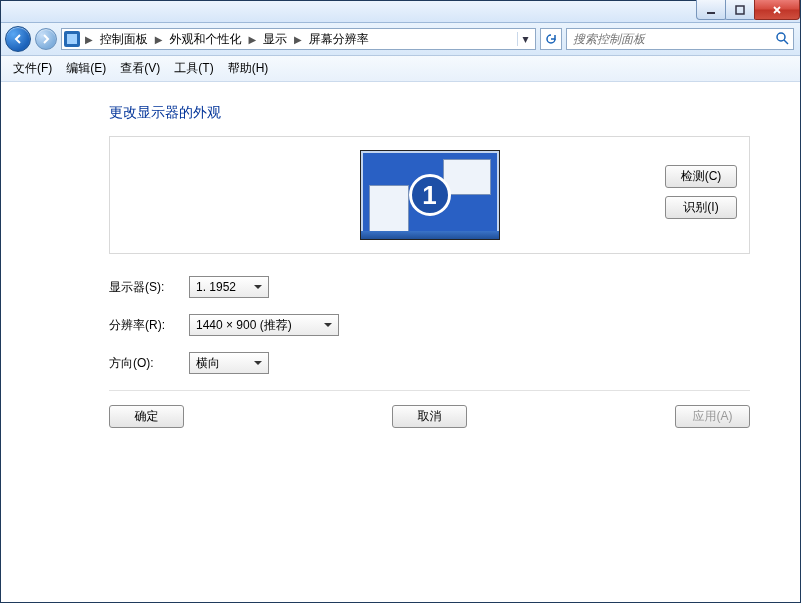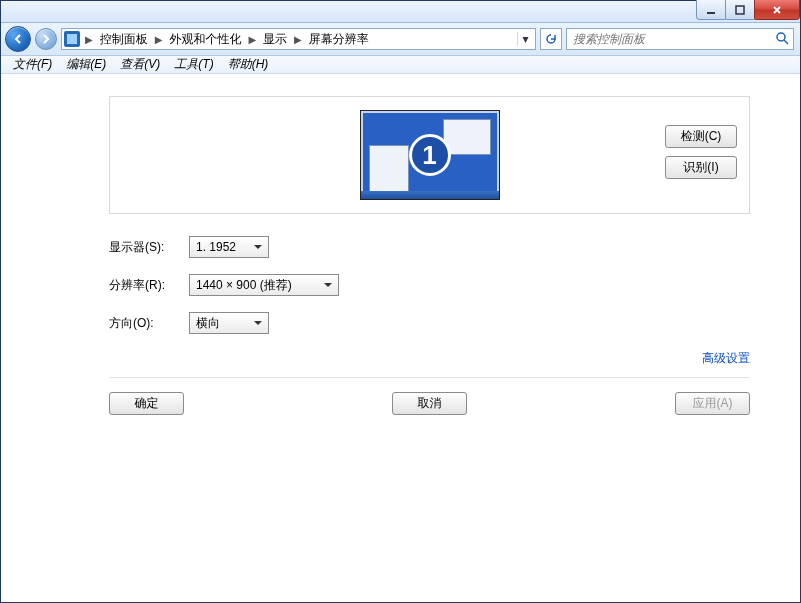--- a/index.html
+++ b/index.html
@@ -33,22 +33,22 @@
   .addr .cp-icon{width:16px;height:16px;background:#2469b5;display:inline-block;border-radius:2px;position:relative;}
   .addr .cp-icon::after{content:"";position:absolute;inset:3px;background:#9fd0ff;}
   .addr .sep{color:#555;padding:0 3px;font-size:10px;}
   .addr .seg{padding:0 2px;color:#000;}
   .addr .dd{width:16px;text-align:center;color:#334;border-left:1px solid #c9d8ea;margin-left:auto;}
   .refresh{width:22px;height:22px;border:1px solid #8fa9c7;background:#fff;display:flex;align-items:center;justify-content:center;color:#1863b8;}
   .search{width:228px;height:22px;border:1px solid #8fa9c7;background:#fff;display:flex;align-items:center;padding:0 4px;}
   .search input{flex:1;border:0;outline:0;font-size:12px;color:#777;font-style:italic;background:transparent; font-family:inherit;}
   .search .sicon{color:#1863b8;}
   
-  .menubar{height:18px;background:linear-gradient(#f6fafe,#e8f1fb);border-bottom:1px solid #cbdaec;
-    display:flex;align-items:center;padding:0 6px;gap:2px;font-style:italic;}
+  .menubar{height:26px;background:linear-gradient(#f6fafe,#e8f1fb);border-bottom:1px solid #cbdaec;
+    display:flex;align-items:center;padding:0 6px;gap:2px;}
   .menubar span{padding:2px 6px;}
   
   .content{flex:1;background:#fff;padding:22px 50px 10px 108px;overflow:hidden;}
   .heading{color:#003399;font-size:14px;margin-bottom:14px;}
   .preview-box{border:1px solid #d9d9d9;height:118px;display:flex;align-items:center;justify-content:center;
     position:relative;padding:8px 14px;}
   .monitor{width:140px;height:90px;border:1px solid #222;background:#2960c4;position:relative;
     box-shadow:inset 0 0 0 2px #c3d5ef;}
   .monitor .num{position:absolute;top:50%;left:50%;transform:translate(-50%,-50%);
     width:42px;height:42px;border-radius:50%;border:3px solid #fff;background:#1d4fa6;color:#fff;
@@ -140,20 +140,21 @@
 
   <div class="menubar">
     <span>文件(F)</span>
     <span>编辑(E)</span>
     <span>查看(V)</span>
     <span>工具(T)</span>
     <span>帮助(H)</span>
   </div>
 
   <div class="content">
+    <div class="heading">更改显示器的外观</div>
 
     <div class="preview-box">
       <div class="monitor">
         <div class="win1"></div>
         <div class="win2"></div>
         <div class="num">1</div>
         <div class="taskbar"></div>
       </div>
       <div class="side-btns">
         <button class="btn">检测(C)</button>
@@ -175,23 +176,20 @@
         </div>
       </div>
       <div class="row">
         <label>方向(O):</label>
         <div class="combo" style="width:80px">
           <span>横向</span>
         </div>
       </div>
     </div>
 
-    <div class="adv">
-      <a href="#">高级设置</a>
-    </div>
     <div class="hr"></div>
 
     <div class="footer-btns">
       <button class="btn">确定</button>
       <button class="btn">取消</button>
       <button class="btn disabled">应用(A)</button>
     </div>
   </div>
 </div>
 

